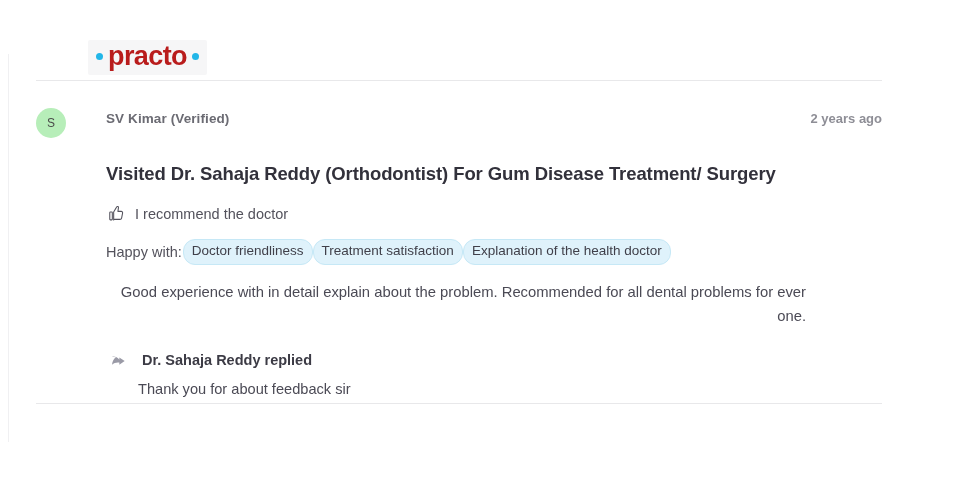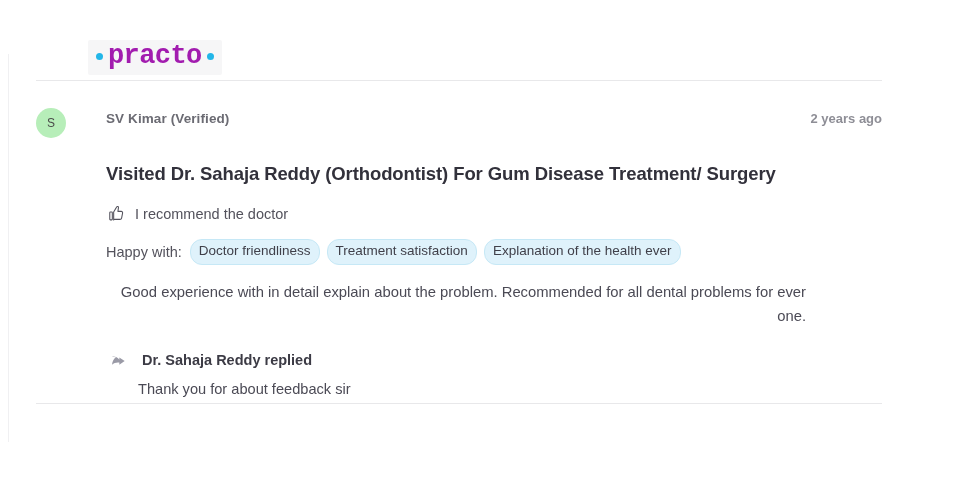--- a/index.html
+++ b/index.html
@@ -47,25 +47,25 @@
   }
   .logo-dot {
     width: 7px;
     height: 7px;
     border-radius: 50%;
     background: #22b6e8;
     display: block;
     flex: none;
   }
   .logo-word {
-    font-family: Liberation Mono, monospace;
+    font-family: Liberation Sans, sans-serif;
     font-size: 27px;
     font-weight: bold;
     letter-spacing: -0.6px;
-    color: #a21caf;
+    color: #b91c1c;
     line-height: 1;
   }
 
   
   .divider {
     position: absolute;
     left: 36px;
     width: 846px;
     height: 1px;
     background: #e8e8ea;
@@ -143,21 +143,20 @@
     justify-content: center;
     color: #53525c;
     flex: none;
   }
 
   .happy-row {
     margin-top: 17px;
     display: flex;
     align-items: center;
     flex-wrap: wrap;
-    gap: 7px;
     font-size: 14.5px;
     color: #53525c;
   }
   .happy-label {
     margin-right: 1px;
   }
   .tag {
     background: #dff2fb;
     border: 1px solid #c6e8f6;
     border-radius: 12px;
@@ -263,21 +262,21 @@
           <rect x="2.5" y="10" width="3.6" height="11" rx="0.8"></rect>
         </svg>
       </span>
       <span>I recommend the doctor</span>
     </div>
 
     <div class="happy-row">
       <span class="happy-label">Happy with:</span>
       <span class="tag">Doctor friendliness</span>
       <span class="tag">Treatment satisfaction</span>
-      <span class="tag">Explanation of the health ever</span>
+      <span class="tag">Explanation of the health doctor</span>
     </div>
 
     <div class="review-text">Good experience with in detail explain about the problem. Recommended for all dental problems for ever one.</div>
 
     <div class="reply">
       <div class="reply-head">
         <span class="reply-arrow-icon">
           <svg width="16" height="16" viewBox="0 0 24 24" fill="currentColor" aria-hidden="true">
             <path d="M3 7c4.5-.6 8.4 1 10.8 4.3l.2.3V8.4L22 13.6 14 19v-3.2c-4.4-.5-8.1.6-11 3.2.6-5.2 2.6-9 6-11.2C7.1 7.3 5.2 7 3 7z"></path>
           </svg>

